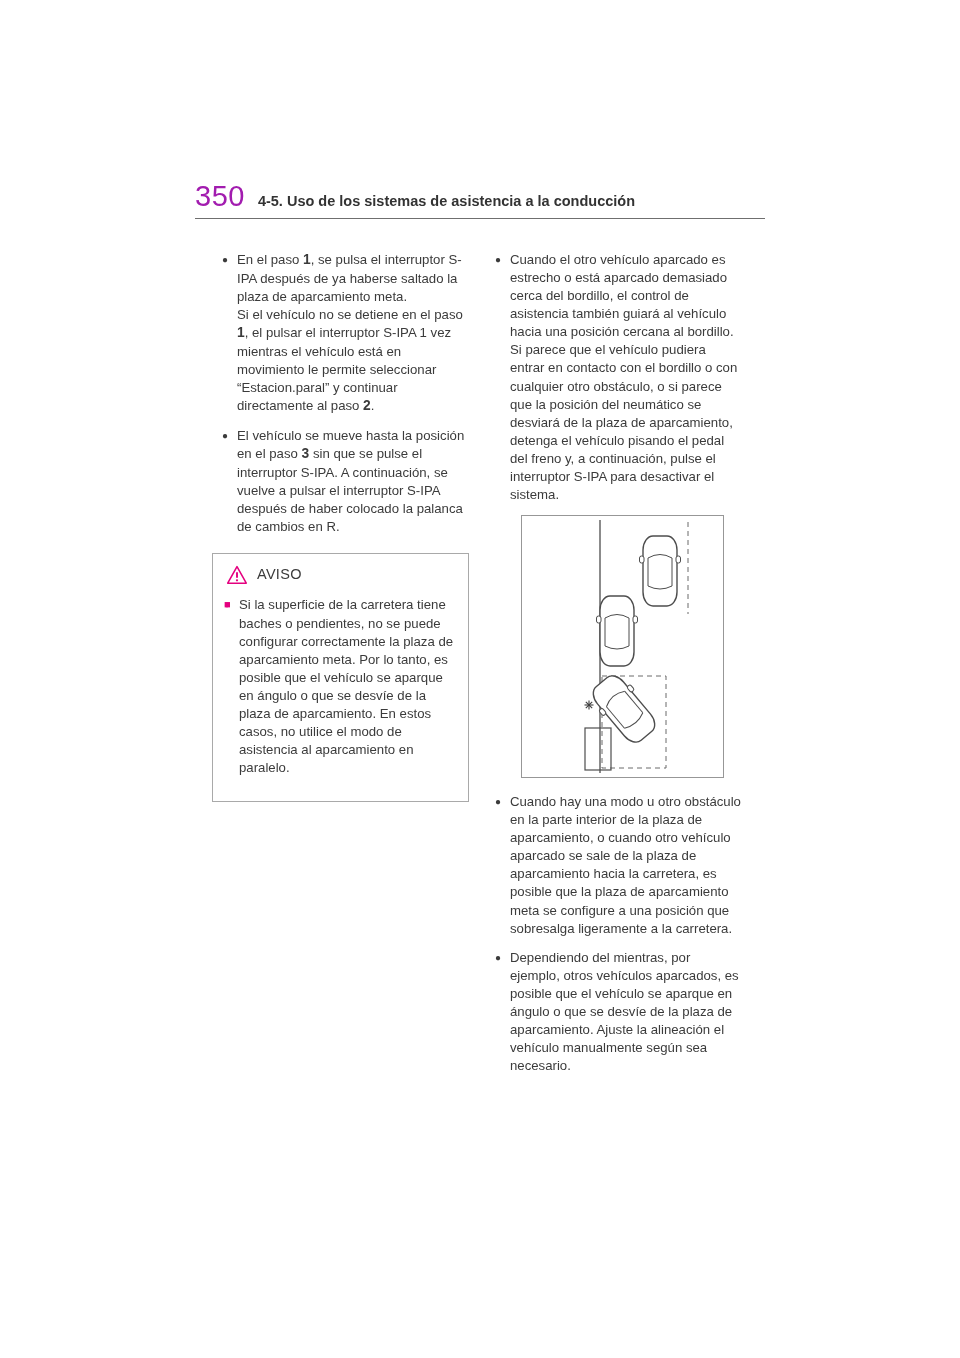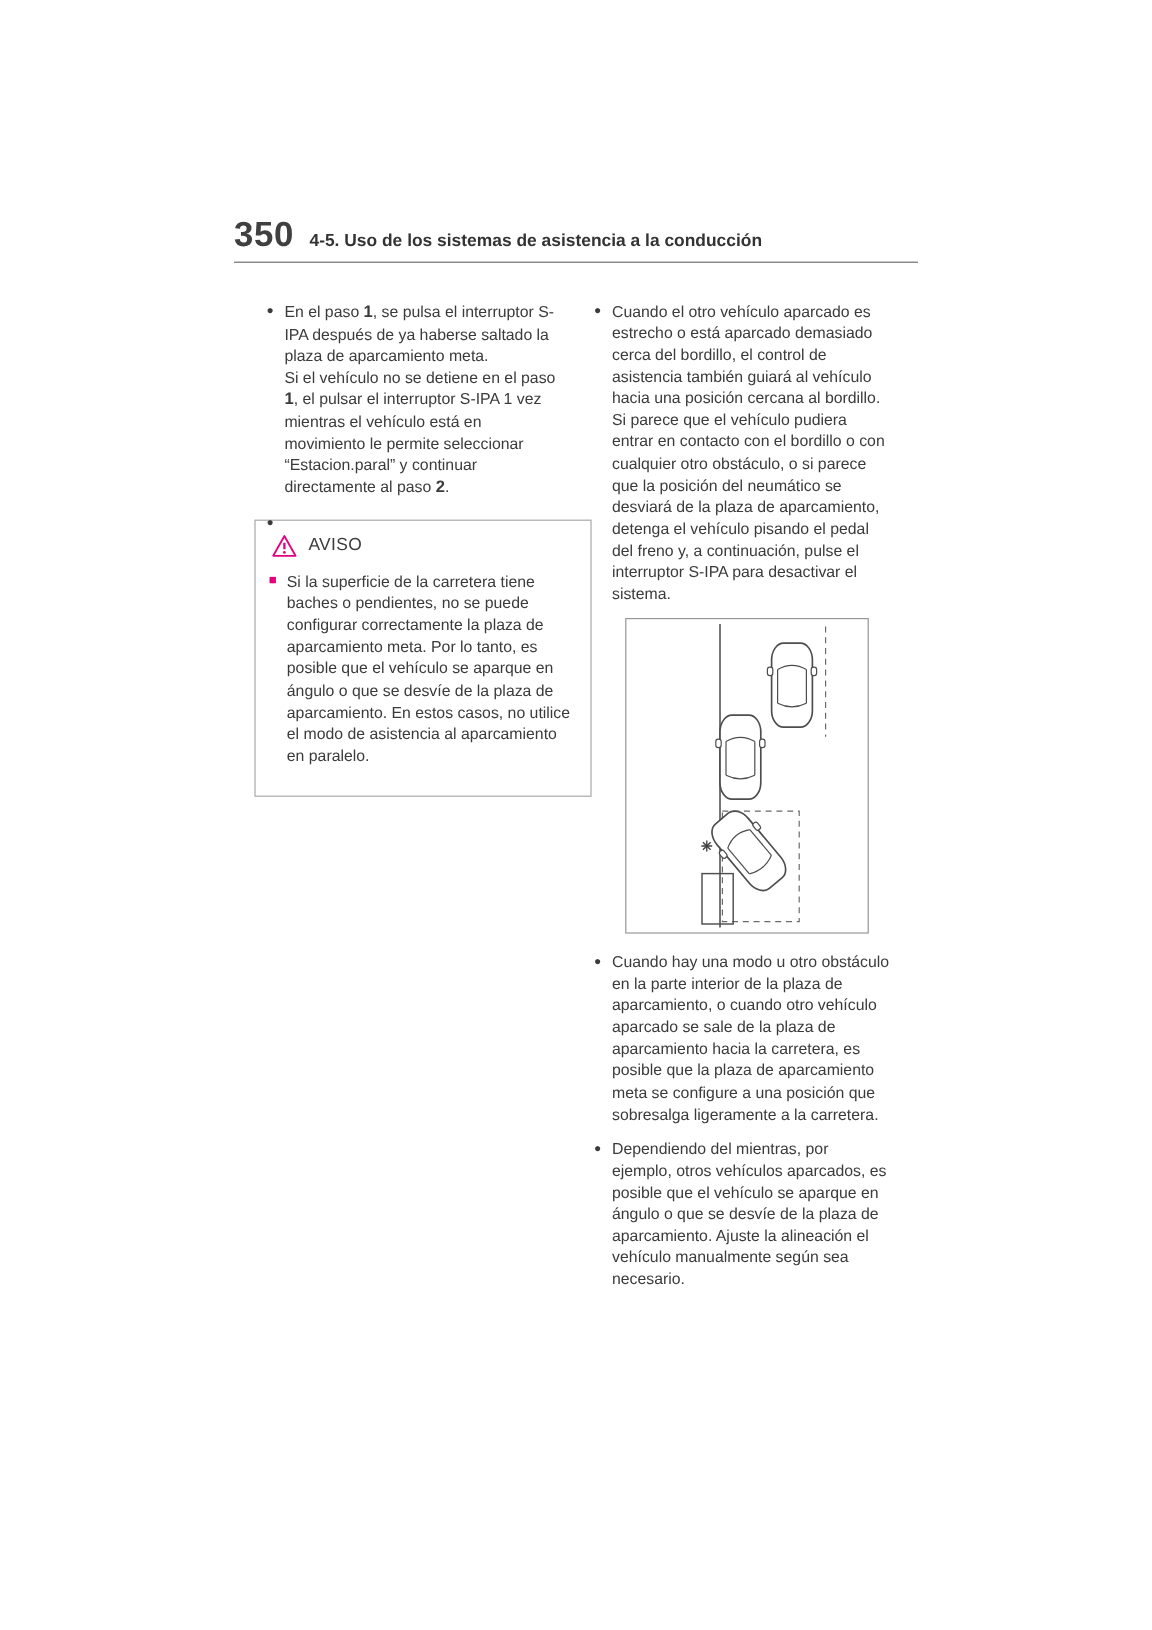--- a/index.html
+++ b/index.html
@@ -10,40 +10,40 @@
     color:#3b3b3b;
     overflow:hidden;
   }
   .page { position:absolute; inset:0; background:#fff; }
 
   .header {
     position:absolute; left:195px; top:182px; width:570px;
     border-bottom:1px solid #6f6f6f; padding-bottom:7px;
   }
   .header-row { display:flex; align-items:baseline; gap:13px; }
-  .page-num { font-size:29px; font-weight:bold; color:#404040; line-height:1; letter-spacing:0.5px; }
+  .page-num { font-size:29px; font-weight:normal; color:#a21caf; line-height:1; letter-spacing:0.5px; }
   .section-title { font-size:14.5px; font-weight:bold; color:#333; }
 
   .columns {
     position:absolute; left:222px; top:251px; width:520px;
     display:flex; gap:26px;
   }
   .col { width:247px; font-size:13.2px; line-height:1.37; }
 
   .li { position:relative; padding-left:15px; margin-bottom:11px; }
   .li .marker {
     position:absolute; left:0; top:2px;
     font-size:10px; color:#3b3b3b; line-height:1.3;
   }
   .stepnum { font-weight:bold; font-size:13.8px; }
 
   
   .aviso {
     border:1.5px solid #a9a9a9;
-    margin-left:-10px; width:281px;
+    margin-left:-10px; width:257px;
     margin-top:17px;
     padding:11px 11px 13px 11px;
   }
   .aviso-title-row { display:flex; align-items:center; gap:9px; margin-bottom:11px; padding-left:2px; }
   .aviso-title-row .t { font-size:14.5px; color:#3b3b3b; letter-spacing:0.3px; }
   .aviso .li.heading { margin-bottom:7px; font-weight:bold; }
   .aviso .li .marker.sq { color:var(--accent,#e4007f); font-size:11px; top:1px; }
   .aviso .li .marker.circ { color:var(--accent,#e4007f); font-size:10px; }
 
   
@@ -70,21 +70,21 @@
       <span class="page-num">350</span>
       <span class="section-title">4-5. Uso de los sistemas de asistencia a la conducción</span>
     </div>
   </div>
 
   <div class="columns">
 
     <div class="col">
       <div id="left-bullets">
           <div class="li"><span class="marker">●</span><span class="txt"><span>En el paso </span><span class="stepnum">1</span><span>, se pulsa el interruptor S-IPA después de ya haberse saltado la plaza de aparcamiento meta.</span><br><span>Si el vehículo no se detiene en el paso </span><span class="stepnum">1</span><span>, el pulsar el interruptor S-IPA 1 vez mientras el vehículo está en movimiento le permite seleccionar “Estacion.paral” y continuar directamente al paso </span><span class="stepnum">2</span><span>.</span></span></div>
-          <div class="li"><span class="marker">●</span></div>
+          <div class="li"><span class="marker">●</span><span class="txt"><span>El vehículo se mueve hasta la posición en el paso </span><span class="stepnum">3</span><span> sin que se pulse el interruptor S-IPA. A continuación, se vuelve a pulsar el interruptor S-IPA después de haber colocado la palanca de cambios en R.</span></span></div>
         </div>
 
       <div class="aviso">
         <div class="aviso-title-row">
           <svg width="22" height="20" viewBox="0 0 24 22">
             <path d="M12 1.8 L22.2 20 L1.8 20 Z" fill="none" stroke="#e4007f" stroke-width="1.7" stroke-linejoin="round"></path>
             <line x1="12" y1="8" x2="12" y2="14" stroke="#e4007f" stroke-width="2.1"></line>
             <circle cx="12" cy="16.9" r="1.25" fill="#e4007f"></circle>
           </svg>
           <span class="t">AVISO</span>

